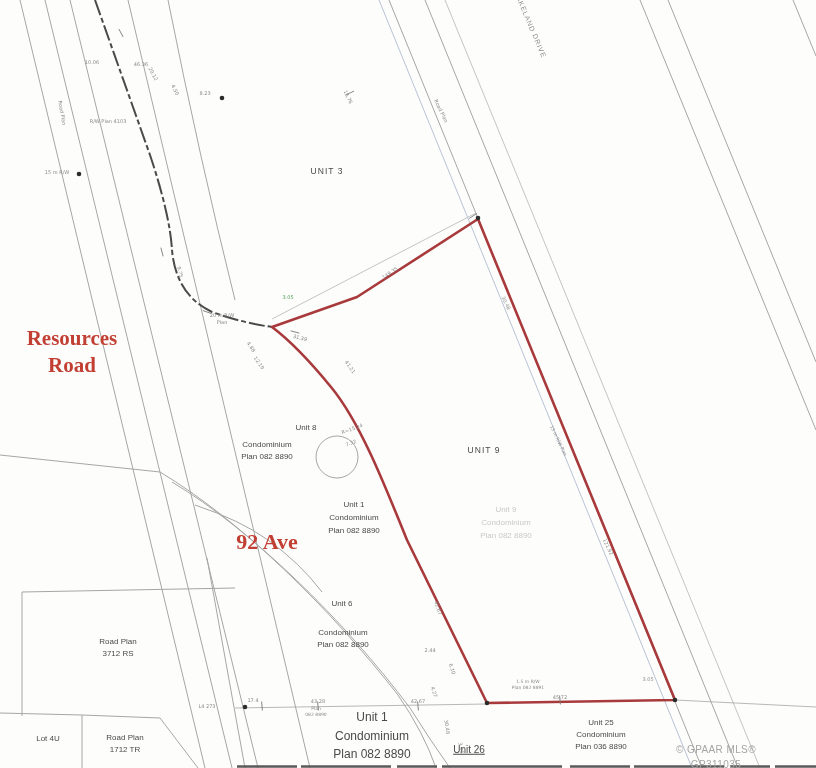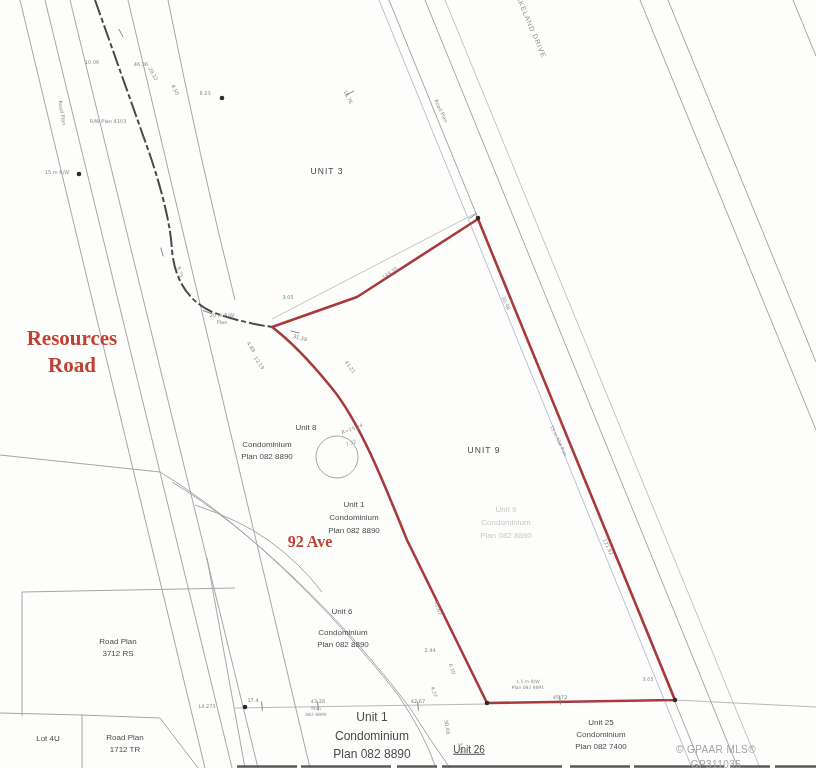--- a/index.html
+++ b/index.html
@@ -102,42 +102,42 @@
         <circle cx="245" cy="707" r="2.3" fill="#2b2b2b"></circle>
         <circle cx="487" cy="703" r="2.3" fill="#2b2b2b"></circle>
         <circle cx="675" cy="700" r="2.3" fill="#2b2b2b"></circle>
         <circle cx="478" cy="218" r="2.3" fill="#2b2b2b"></circle>
       </g>
   </svg>
 
   <div id="labels">
       <div class="lbl serif" style="left: 72px; top: 352px; font-size: 21px; transform: translate(-50%, -50%) rotate(0deg);">Resources
 Road</div>
-      <div class="lbl serif" style="left: 267px; top: 542px; font-size: 16px; transform: translate(-50%, -50%) rotate(0deg); margin-left: 43px;">92 Ave</div>
+      <div class="lbl serif" style="left: 267px; top: 542px; font-size: 22px; transform: translate(-50%, -50%) rotate(0deg);">92 Ave</div>
       <div class="lbl " style="left: 327px; top: 171px; font-size: 8.5px; letter-spacing: 1px; transform: translate(-50%, -50%) rotate(0deg);">UNIT 3</div>
       <div class="lbl " style="left: 484px; top: 450px; font-size: 8.5px; letter-spacing: 1px; transform: translate(-50%, -50%) rotate(0deg);">UNIT 9</div>
       <div class="lbl " style="left: 266px; top: 428px; font-size: 8px; transform: translate(-50%, -50%) rotate(0deg); margin-left: 40px;">Unit 8</div>
       <div class="lbl " style="left: 267px; top: 451px; font-size: 8px; line-height: 1.55; transform: translate(-50%, -50%) rotate(0deg);">Condominium
 Plan 082 8890</div>
       <div class="lbl " style="left: 354px; top: 518px; font-size: 8px; line-height: 1.6; transform: translate(-50%, -50%) rotate(0deg);">Unit 1
 Condominium
 Plan 082 8890</div>
       <div class="lbl ghost" style="left: 506px; top: 523px; font-size: 8px; line-height: 1.6; transform: translate(-50%, -50%) rotate(0deg);">Unit 9
 Condominium
 Plan 082 8890</div>
-      <div class="lbl " style="left: 342px; top: 604px; font-size: 8px; transform: translate(-50%, -50%) rotate(0deg); margin-top: 8px;">Unit 6</div>
+      <div class="lbl " style="left: 342px; top: 604px; font-size: 8px; transform: translate(-50%, -50%) rotate(0deg);">Unit 6</div>
       <div class="lbl " style="left: 343px; top: 639px; font-size: 8px; line-height: 1.55; transform: translate(-50%, -50%) rotate(0deg);">Condominium
 Plan 082 8890</div>
       <div class="lbl " style="left: 372px; top: 736px; font-size: 12px; line-height: 1.55; transform: translate(-50%, -50%) rotate(0deg);">Unit 1
 Condominium
 Plan 082 8890</div>
       <div class="lbl " style="left: 469px; top: 750px; font-size: 10px; transform: translate(-50%, -50%) rotate(0deg); text-decoration: underline;">Unit 26</div>
       <div class="lbl " style="left: 601px; top: 735px; font-size: 8px; line-height: 1.5; transform: translate(-50%, -50%) rotate(0deg);">Unit 25
 Condominium
-Plan 082 7400</div>
+Plan 036 8890</div>
       <div class="lbl " style="left: 118px; top: 648px; font-size: 8px; line-height: 1.5; transform: translate(-50%, -50%) rotate(0deg);">Road Plan
 3712 RS</div>
       <div class="lbl " style="left: 48px; top: 739px; font-size: 8px; transform: translate(-50%, -50%) rotate(0deg);">Lot 4U</div>
       <div class="lbl " style="left: 125px; top: 744px; font-size: 8px; line-height: 1.5; transform: translate(-50%, -50%) rotate(0deg);">Road Plan
 1712 TR</div>
       <div class="lbl gray" style="left: 530px; top: 25px; font-size: 7px; letter-spacing: 0.8px; transform: translate(-50%, -50%) rotate(67deg);">LAKELAND DRIVE</div>
       <div class="lbl watermark" style="left: 716px; top: 757px; font-size: 10px; transform: translate(-50%, -50%) rotate(0deg);">© GPAAR MLS® GP311035</div>
     </div>
   <div id="anns">
       <div class="ann" style="left: 92px; top: 62px; font-size: 5px; transform: translate(-50%, -50%) rotate(0deg);">10.06</div>

